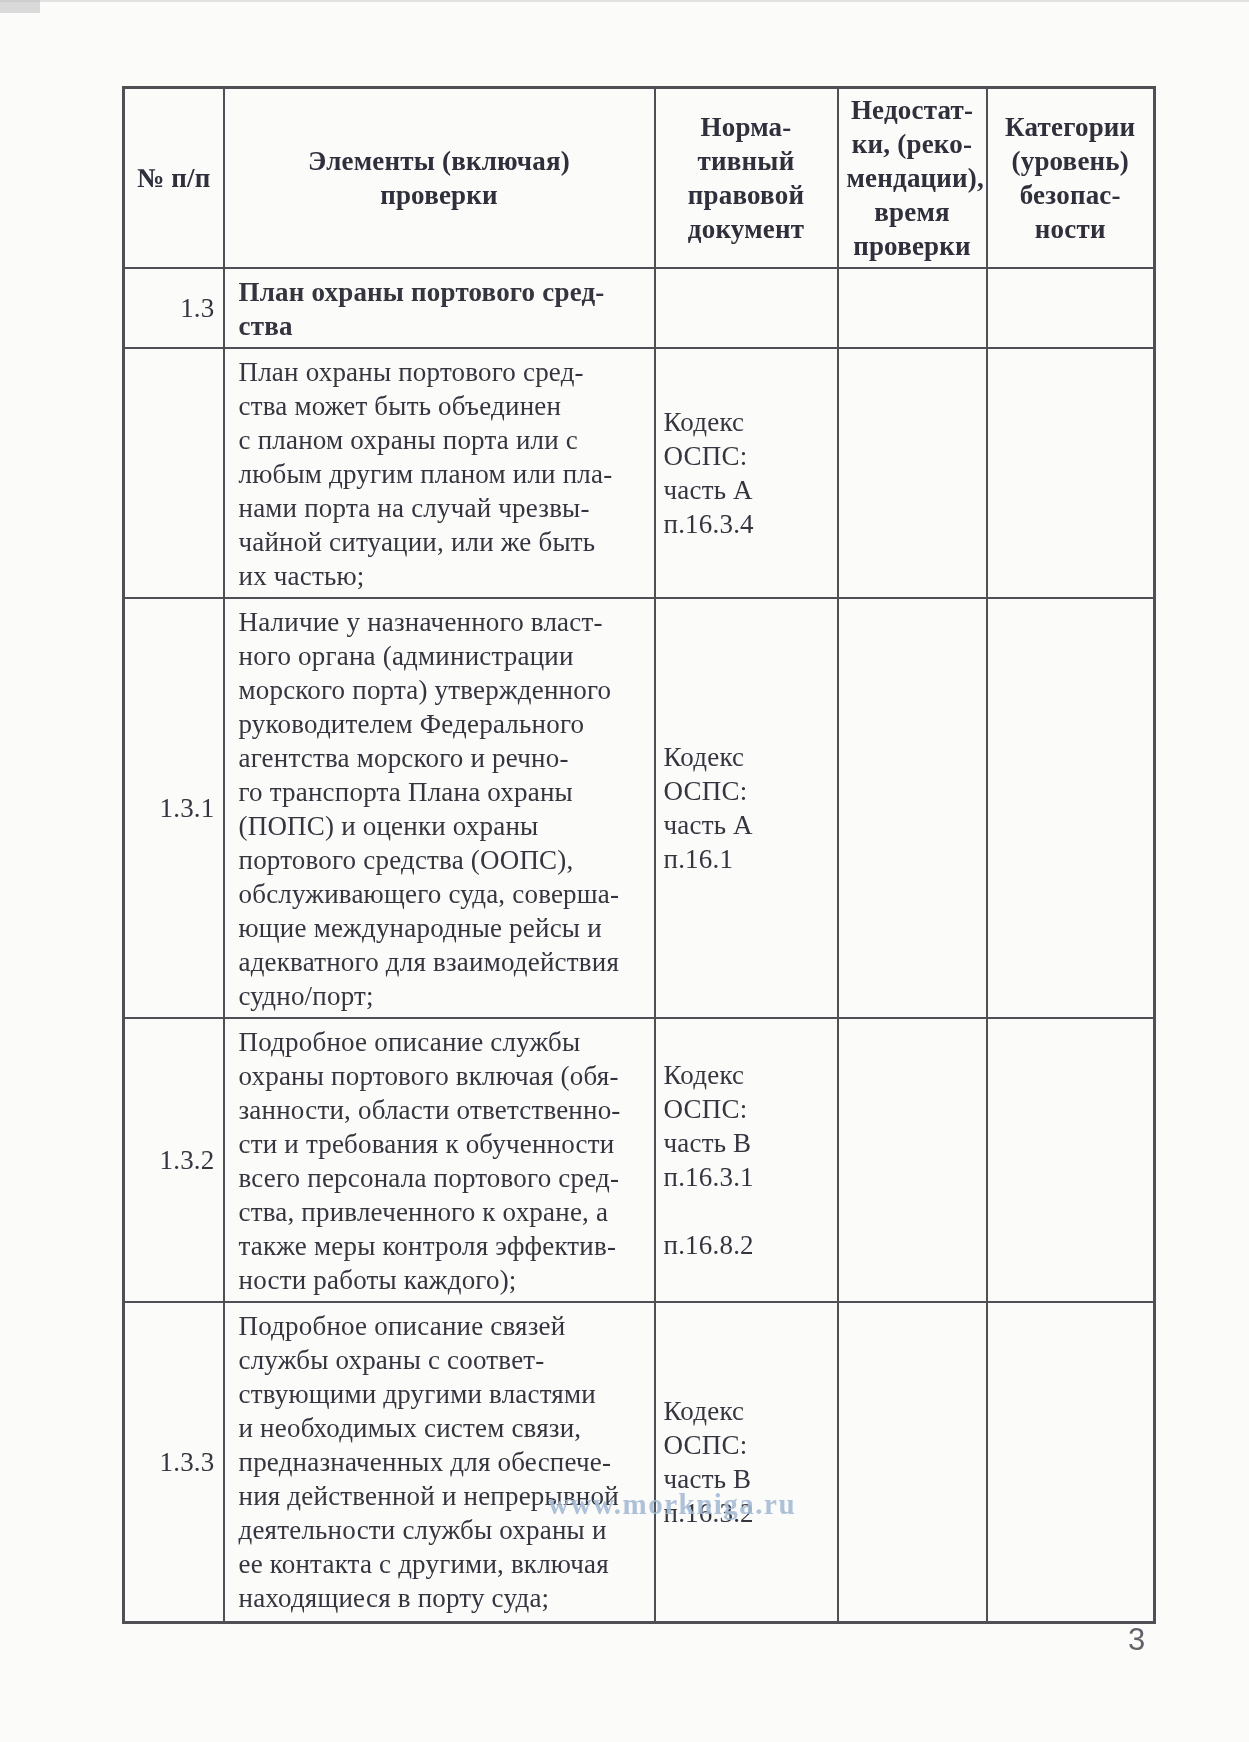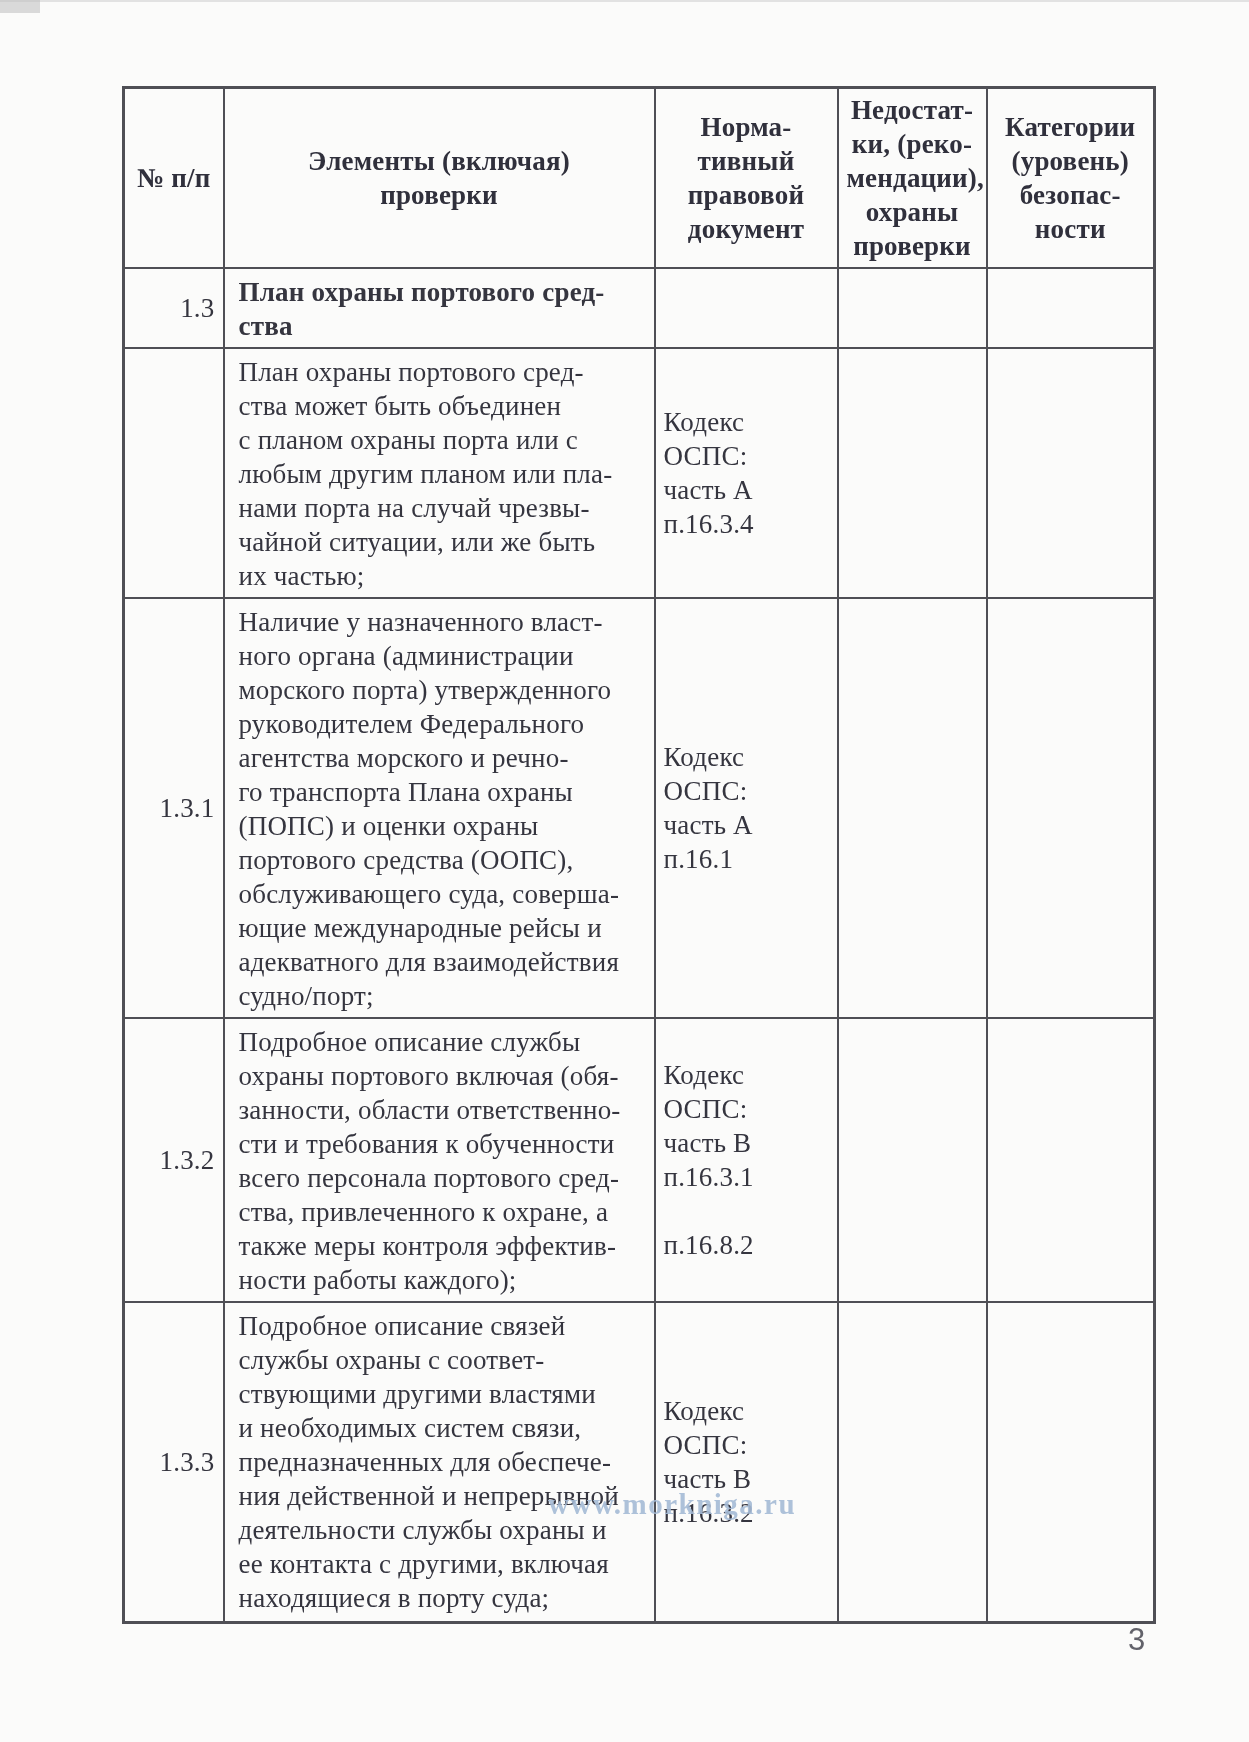--- a/index.html
+++ b/index.html
@@ -110,21 +110,21 @@
       <th>№ п/п</th>
       <th>Элементы (включая)
 проверки</th>
       <th>Норма-
 тивный
 правовой
 документ</th>
       <th>Недостат-
 ки, (реко-
 мендации),
-охраны
+время
 проверки</th>
       <th>Категории
 (уровень)
 безопас-
 ности</th>
     </tr>
 
     <tr style="height:77px" class="row-bold">
       <td class="c-num">1.3</td>
       <td class="c-elem" style="vertical-align:middle">План охраны портового сред-

